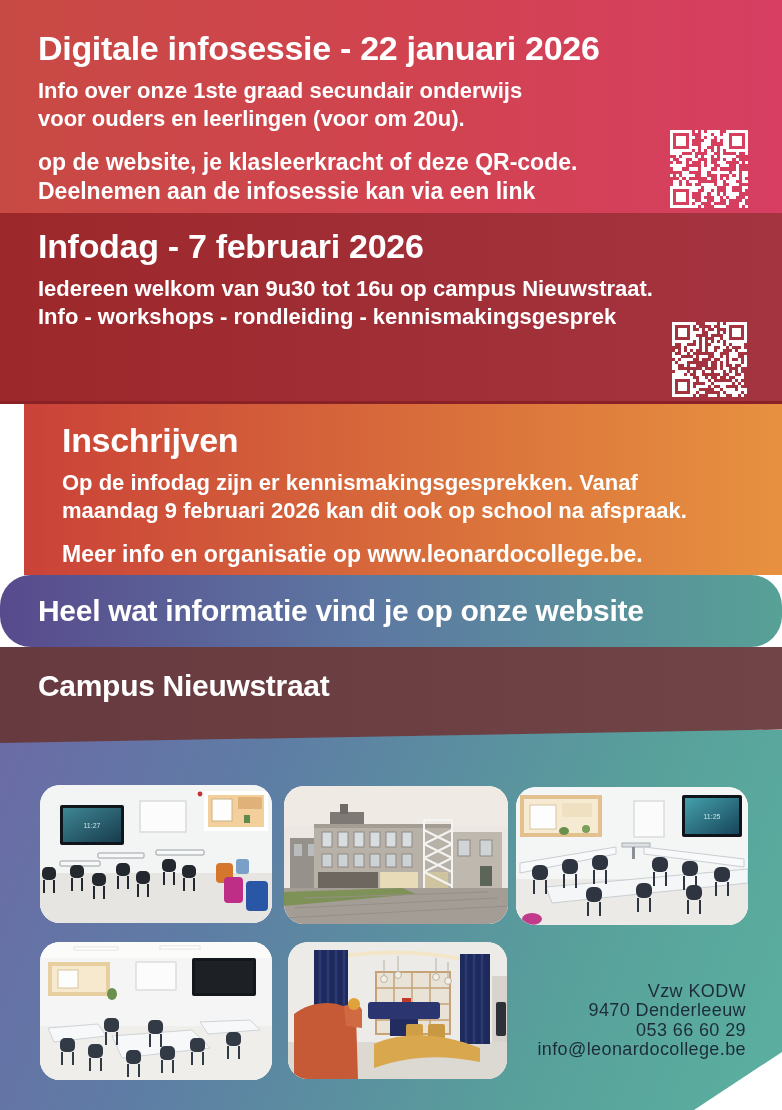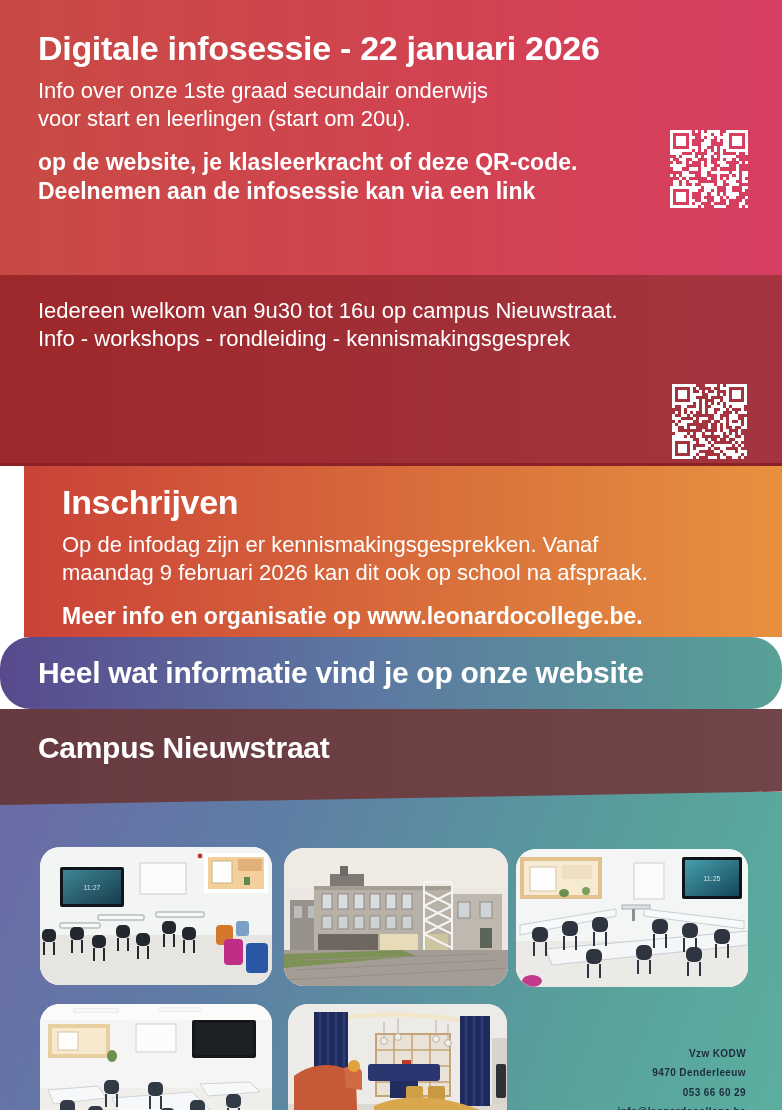--- a/index.html
+++ b/index.html
@@ -3,27 +3,27 @@
 <meta charset="utf-8">
 <style>
   html,body{margin:0;padding:0;background:#ffffff;}
   .flyer{
     position:relative;width:782px;height:1110px;overflow:hidden;
     font-family:"Liberation Sans","DejaVu Sans",sans-serif;color:#ffffff;
   }
   .sec{position:relative;box-sizing:border-box;padding-left:38px;}
   .sec h1{font-size:34px;line-height:40px;font-weight:bold;margin:0;letter-spacing:-0.3px;}
   .sec h2{font-size:30px;line-height:36px;font-weight:bold;margin:0;letter-spacing:-0.3px;}
-  .lead{font-size:22px;line-height:27.5px;font-weight:normal;margin-top:9px;}
+  .lead{font-size:22px;line-height:27.5px;font-weight:bold;margin-top:9px;}
   .lead .line{display:block;}
   .cta{font-size:23px;line-height:28.5px;font-weight:bold;margin-top:16px;}
   .cta .line{display:block;}
 
   
-  .s1{height:275px;background:linear-gradient(90deg,#c84a44 0%,#d14350 55%,#d73e62 100%);padding-top:28px;}
+  .s1{height:213px;background:linear-gradient(90deg,#c84a44 0%,#d14350 55%,#d73e62 100%);padding-top:28px;}
   .s2{height:191px;background:linear-gradient(90deg,#9d282b 0%,#a43440 100%);padding-top:13px;border-bottom:3px solid #8a2126;}
   .s3{height:171px;background:linear-gradient(90deg,#ca4238 0%,#d96f3b 55%,#e79140 100%);padding-top:16px;margin-left:24px;}
   .s4{height:72px;background:linear-gradient(90deg,#584a8d 0%,#5d79a2 48%,#57a196 100%);display:flex;align-items:center;border-radius:31px;}
   .s5{height:96px;background:linear-gradient(90deg,#673a3f 0%,#714447 100%);
       clip-path:polygon(0 0,100% 0,100% 86%,0 100%);z-index:2;}
   .s5 h2{padding-top:21px;}
   .s6{height:380px;margin-top:-13px;z-index:1;
       background:linear-gradient(112deg,#6b6ba6 0%,#5e7da5 30%,#58a19b 72%,#5bb0a0 100%);}
 
   .qr{position:absolute;}
@@ -33,40 +33,40 @@
   .photo{position:absolute;border-radius:20px;overflow:hidden;background:#f3f4f4;}
   .photo svg{display:block;width:100%;height:100%;}
   .p1{left:40px;top:55px;width:232px;height:138px;}
   .p2{left:284px;top:56px;width:224px;height:138px;}
   .p3{left:516px;top:57px;width:232px;height:138px;}
   .p4{left:40px;top:212px;width:232px;height:138px;}
   .p5{left:288px;top:212px;width:219px;height:137px;}
 
   .contact{
     position:absolute;right:36px;top:252px;text-align:right;
-    color:#1d2c3a;font-size:10px;line-height:19.4px;letter-spacing:0.4px;font-weight:bold;
+    color:#1d2c3a;font-size:18px;line-height:19.4px;letter-spacing:0.4px;font-weight:normal;
   }
   .contact .line{display:block;}
 
   .corner-wedge{
     position:absolute;right:0;bottom:0;width:88px;height:58px;background:#ffffff;
     clip-path:polygon(100% 0,100% 100%,0 100%);
   }
   .scr-time{font-size:7px;fill:#e9f6f4;opacity:.85;}
 </style>
 </head>
 <body>
 
 <div class="flyer">
 
   <div class="sec s1">
     <h1>Digitale infosessie - 22 januari 2026</h1>
     <div class="lead">
       <span class="line">Info over onze 1ste graad secundair onderwijs</span>
-      <span class="line">voor start en leerlingen (start om 20u).</span>
+      <span class="line">voor ouders en leerlingen (voor om 20u).</span>
     </div>
     <div class="cta">
       <span class="line">op de website, je klasleerkracht of deze QR-code.</span>
       <span class="line">Deelnemen aan de infosessie kan via een link</span>
     </div>
     <div class="qr" style="right:34px;top:130px;width:78px;height:78px;">
         <svg viewBox="0 0 25 25" xmlns="http://www.w3.org/2000/svg">
           <g fill="#ffffff">
             <rect x="0" y="0" width="1" height="1"></rect>
             <rect x="1" y="0" width="1" height="1"></rect>
@@ -391,20 +391,21 @@
             <rect x="16" y="24" width="1" height="1"></rect>
             <rect x="17" y="24" width="1" height="1"></rect>
             <rect x="22" y="24" width="1" height="1"></rect>
             <rect x="24" y="24" width="1" height="1"></rect>
           </g>
         </svg>
       </div>
   </div>
 
   <div class="sec s2">
+    <h1>Infodag - 7 februari 2026</h1>
     <div class="lead">
       <span class="line">Iedereen welkom van 9u30 tot 16u op campus Nieuwstraat.</span>
       <span class="line">Info - workshops - rondleiding - kennismakingsgesprek</span>
     </div>
     <div class="qr" style="right:35px;top:109px;width:75px;height:75px;">
         <svg viewBox="0 0 25 25" xmlns="http://www.w3.org/2000/svg">
           <g fill="#ffffff">
             <rect x="0" y="0" width="1" height="1"></rect>
             <rect x="1" y="0" width="1" height="1"></rect>
             <rect x="2" y="0" width="1" height="1"></rect>

